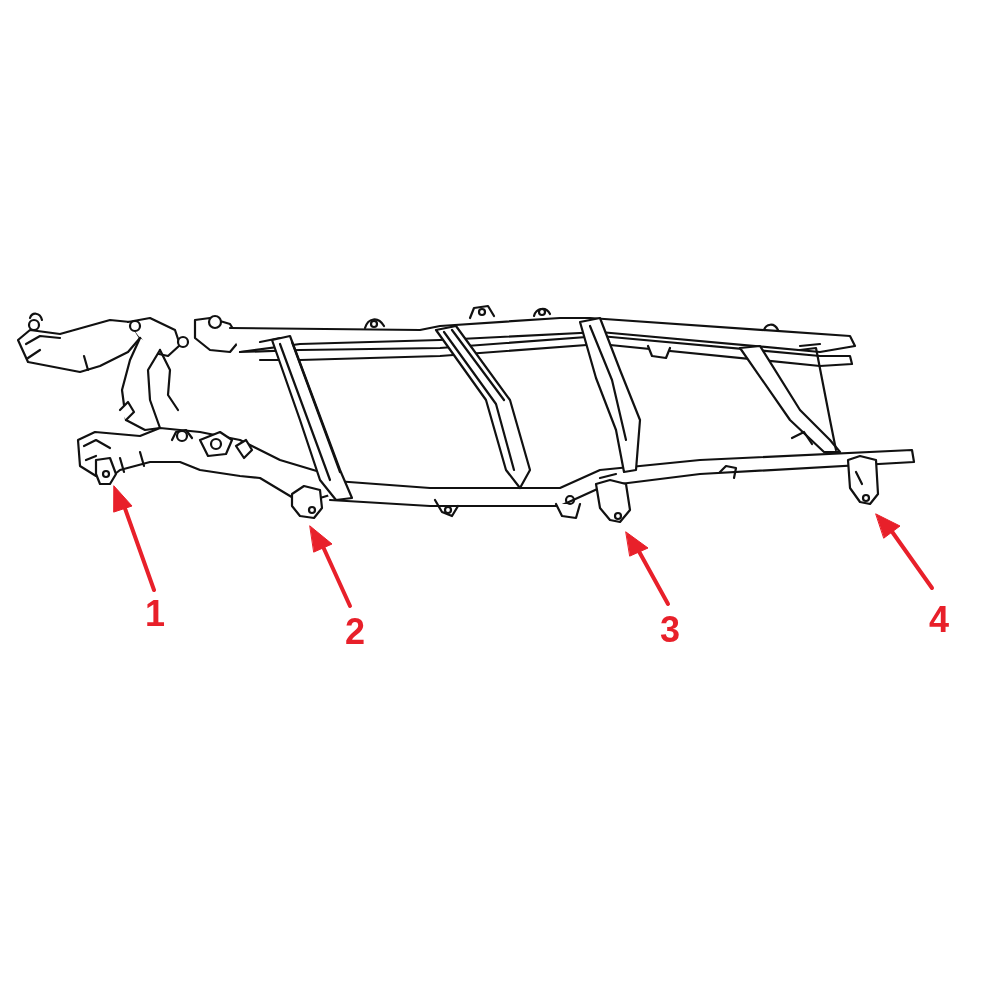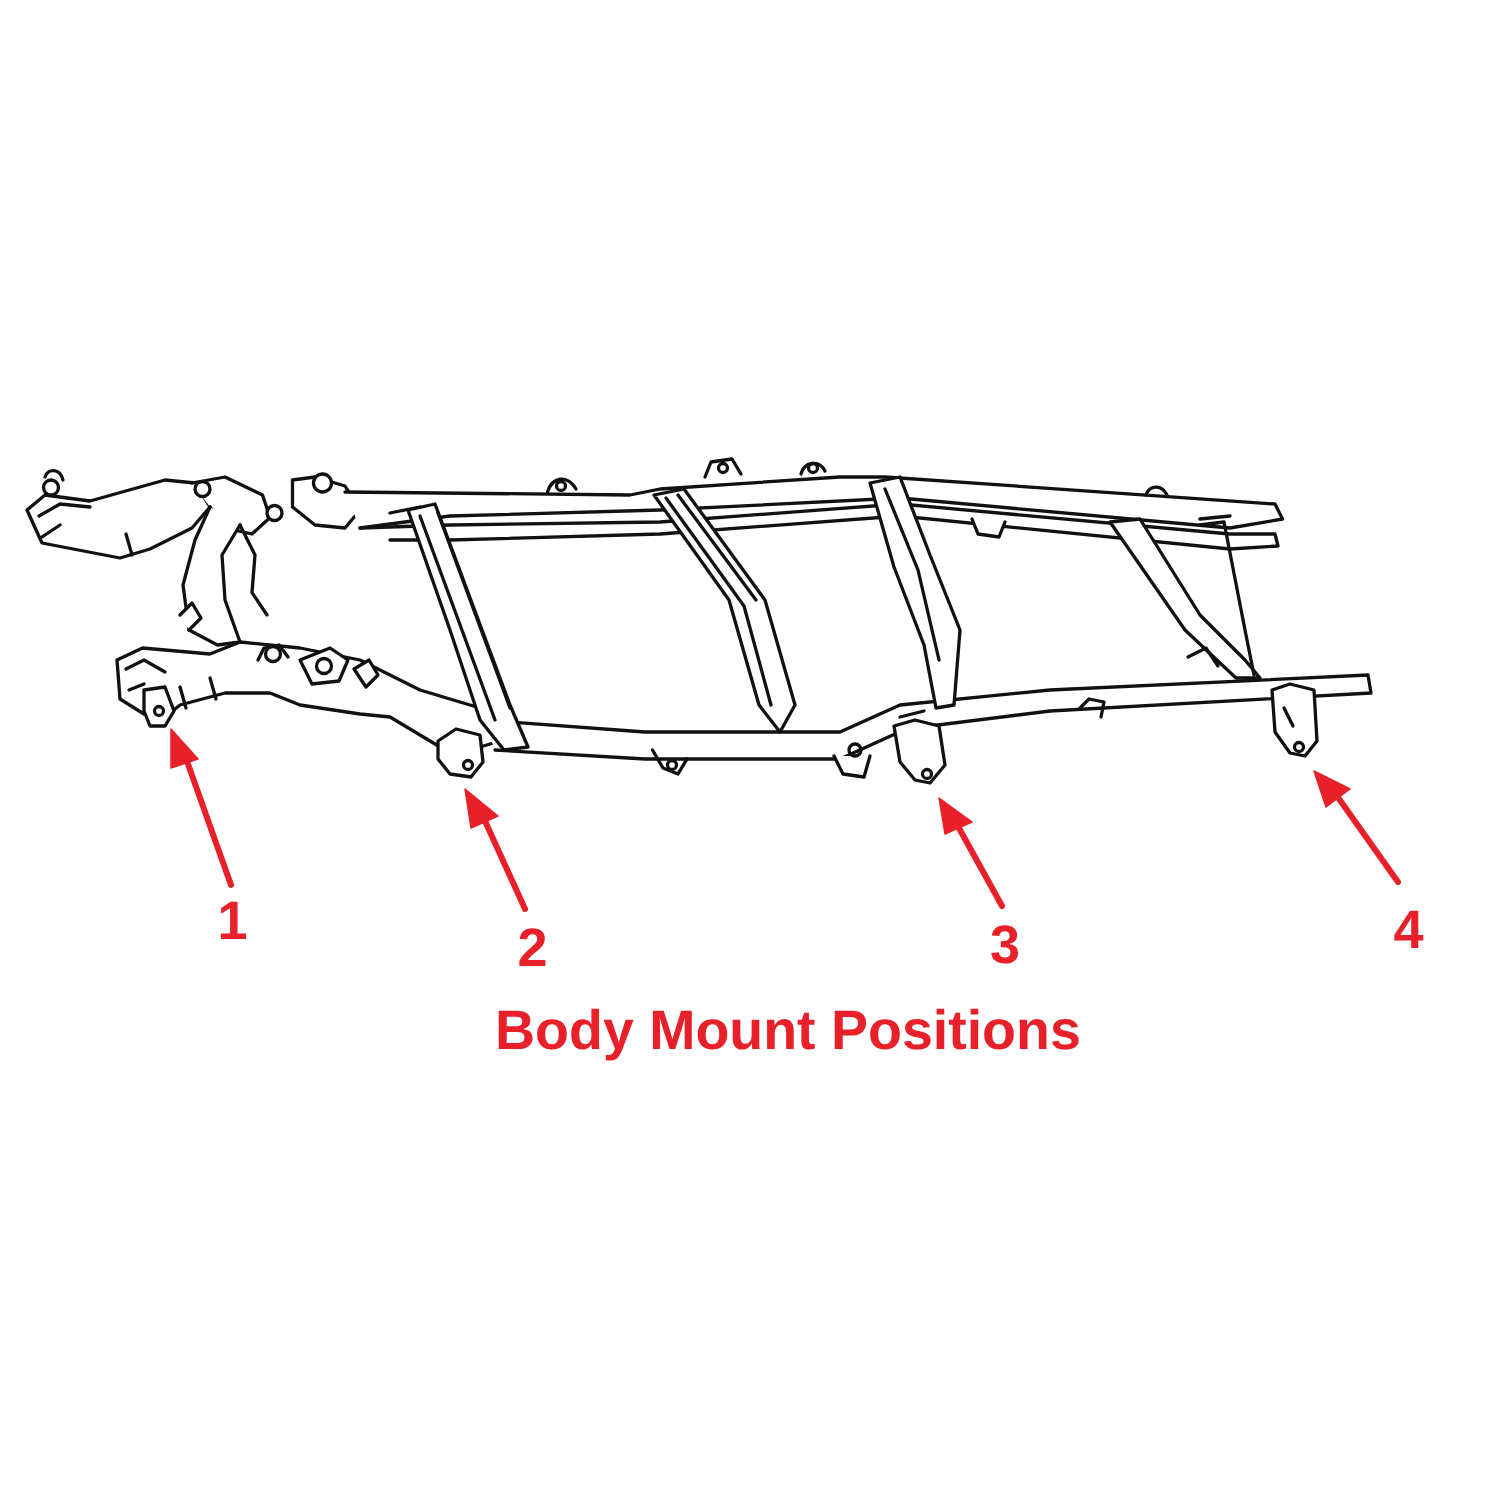--- a/index.html
+++ b/index.html
@@ -132,14 +132,13 @@
         <path d="M876,514 L900,526 L884,538 Z" stroke-width="1"></path>
       </g>
     </g>
   </svg>
 
   <div class="label-num" style="left:145px; top:596px;">1</div>
   <div class="label-num" style="left:345px; top:614px;">2</div>
   <div class="label-num" style="left:660px; top:612px;">3</div>
   <div class="label-num" style="left:929px; top:602px;">4</div>
 
-  <div class="caption">Body Mount Positions</div>
 </div>
 
 </body></html>

